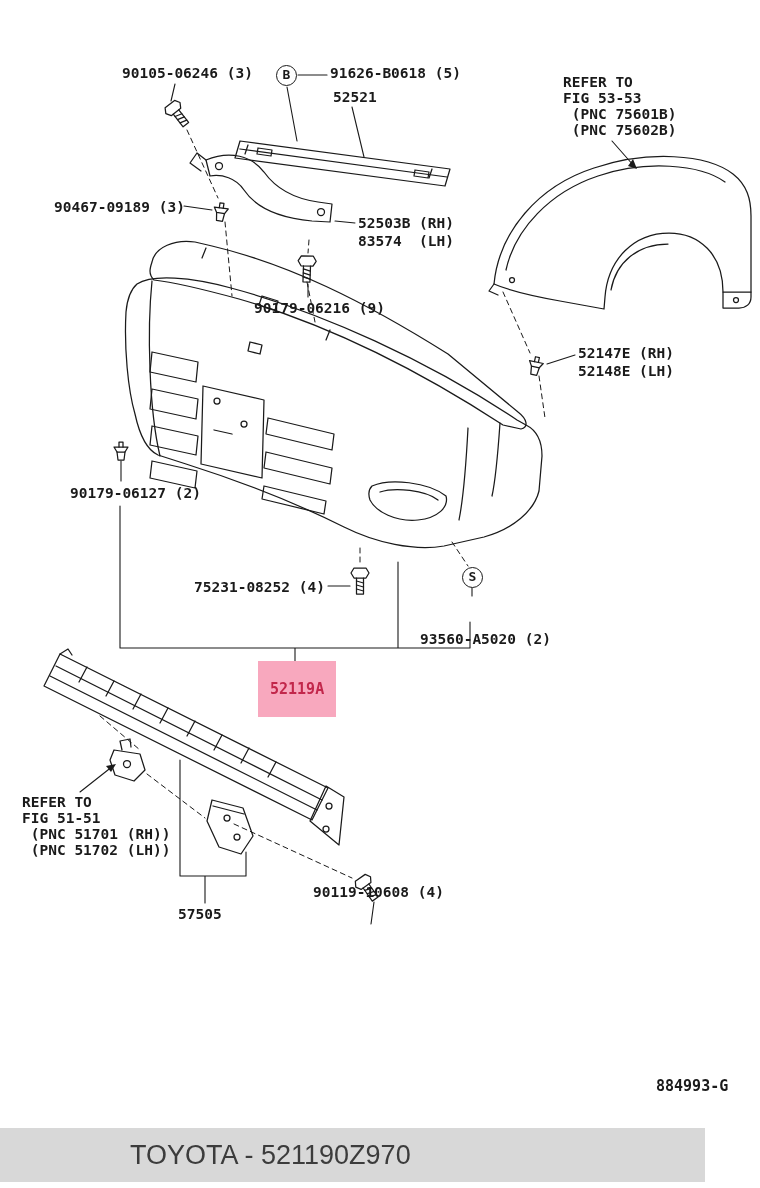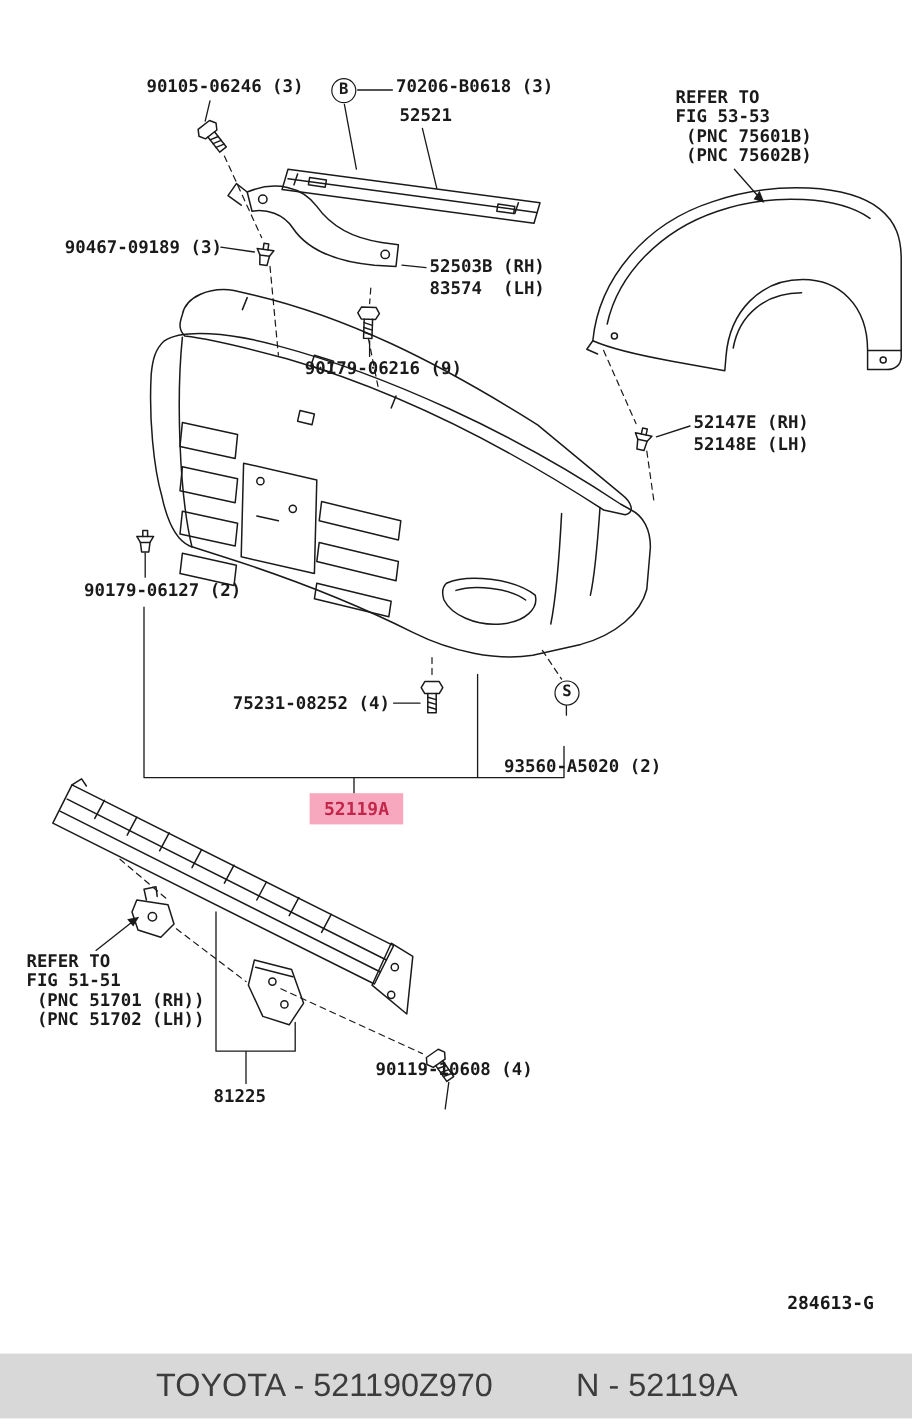--- a/index.html
+++ b/index.html
@@ -29,32 +29,32 @@
     color:var(--ink,#1a1a1a);
     z-index:2;
     background:#fff;
   }
   .highlight {
     position:absolute;
     font-family:"DejaVu Sans Mono",monospace;
     font-weight:bold; font-size:15px; line-height:20px;
     background:var(--highlight_bg,#f8a8be);
     color:var(--highlight_text,#c2274b);
-    padding:3px 12px;
+    padding:18px 12px;
     z-index:2;
   }
   .code {
     position:absolute; left:656px; top:1077px;
     font-family:"DejaVu Sans Mono",monospace;
     font-weight:bold; font-size:15px;
     color:var(--ink,#1a1a1a);
     z-index:2;
   }
   .footer {
-    position:absolute; left:0; top:1128px; width:760px; height:54px;
+    position:absolute; left:0; top:1128px; width:705px; height:54px;
     background:var(--footer_bg,#d8d8d8);
     font-family:"Liberation Sans",sans-serif;
     font-size:27px; color:var(--footer_text,#3c3c3c);
     z-index:2;
     text-decoration:underline;
   }
   .footer span { position:absolute; top:50%; transform:translateY(-50%); }
   .footer .fl { left:130px; }
   .footer .fr { left:480px; }
 </style>
@@ -199,44 +199,43 @@
         <path d="M213,806 L244,814"></path>
         <circle cx="227" cy="818" r="3"></circle>
         <circle cx="237" cy="837" r="3"></circle>
       </g>
 
     </g>
   </svg>
 
   <div class="lbl" style="left:122px; top:64px">90105-06246 (3)</div>
   <div class="callout" style="left:276px; top:65px">B</div>
-  <div class="lbl" style="left:330px; top:64px">70206-B0618 (3)</div>
+  <div class="lbl" style="left:330px; top:64px">91626-B0618 (5)</div>
   <div class="lbl" style="left:333px; top:88px">52521</div>
   <div class="lbl sm" style="left:563px; top:74px">REFER TO
 FIG 53-53
  (PNC 75601B)
  (PNC 75602B)</div>
   <div class="lbl" style="left:54px; top:198px">90467-09189 (3)</div>
   <div class="lbl" style="left:358px; top:214px">52503B (RH)
 83574  (LH)</div>
   <div class="lbl" style="left:254px; top:299px">90179-06216 (9)</div>
   <div class="lbl" style="left:578px; top:344px">52147E (RH)
 52148E (LH)</div>
   <div class="lbl" style="left:70px; top:484px">90179-06127 (2)</div>
   <div class="lbl" style="left:194px; top:578px">75231-08252 (4)</div>
   <div class="callout" style="left:462px; top:567px">S</div>
   <div class="lbl" style="left:420px; top:630px">93560-A5020 (2)</div>
   <div class="highlight" style="left:258px; top:661px">52119A</div>
   <div class="lbl sm" style="left:22px; top:794px">REFER TO
 FIG 51-51
  (PNC 51701 (RH))
  (PNC 51702 (LH))</div>
-  <div class="lbl" style="left:178px; top:905px">81225</div>
+  <div class="lbl" style="left:178px; top:905px">57505</div>
   <div class="lbl" style="left:313px; top:883px">90119-10608 (4)</div>
 
-  <div class="code">284613-G</div>
+  <div class="code">884993-G</div>
 
   <div class="footer">
     <span class="fl">TOYOTA - 521190Z970</span>
-    <span class="fr">N - 52119A</span>
   </div>
 
 </div>
 
 </body></html>

